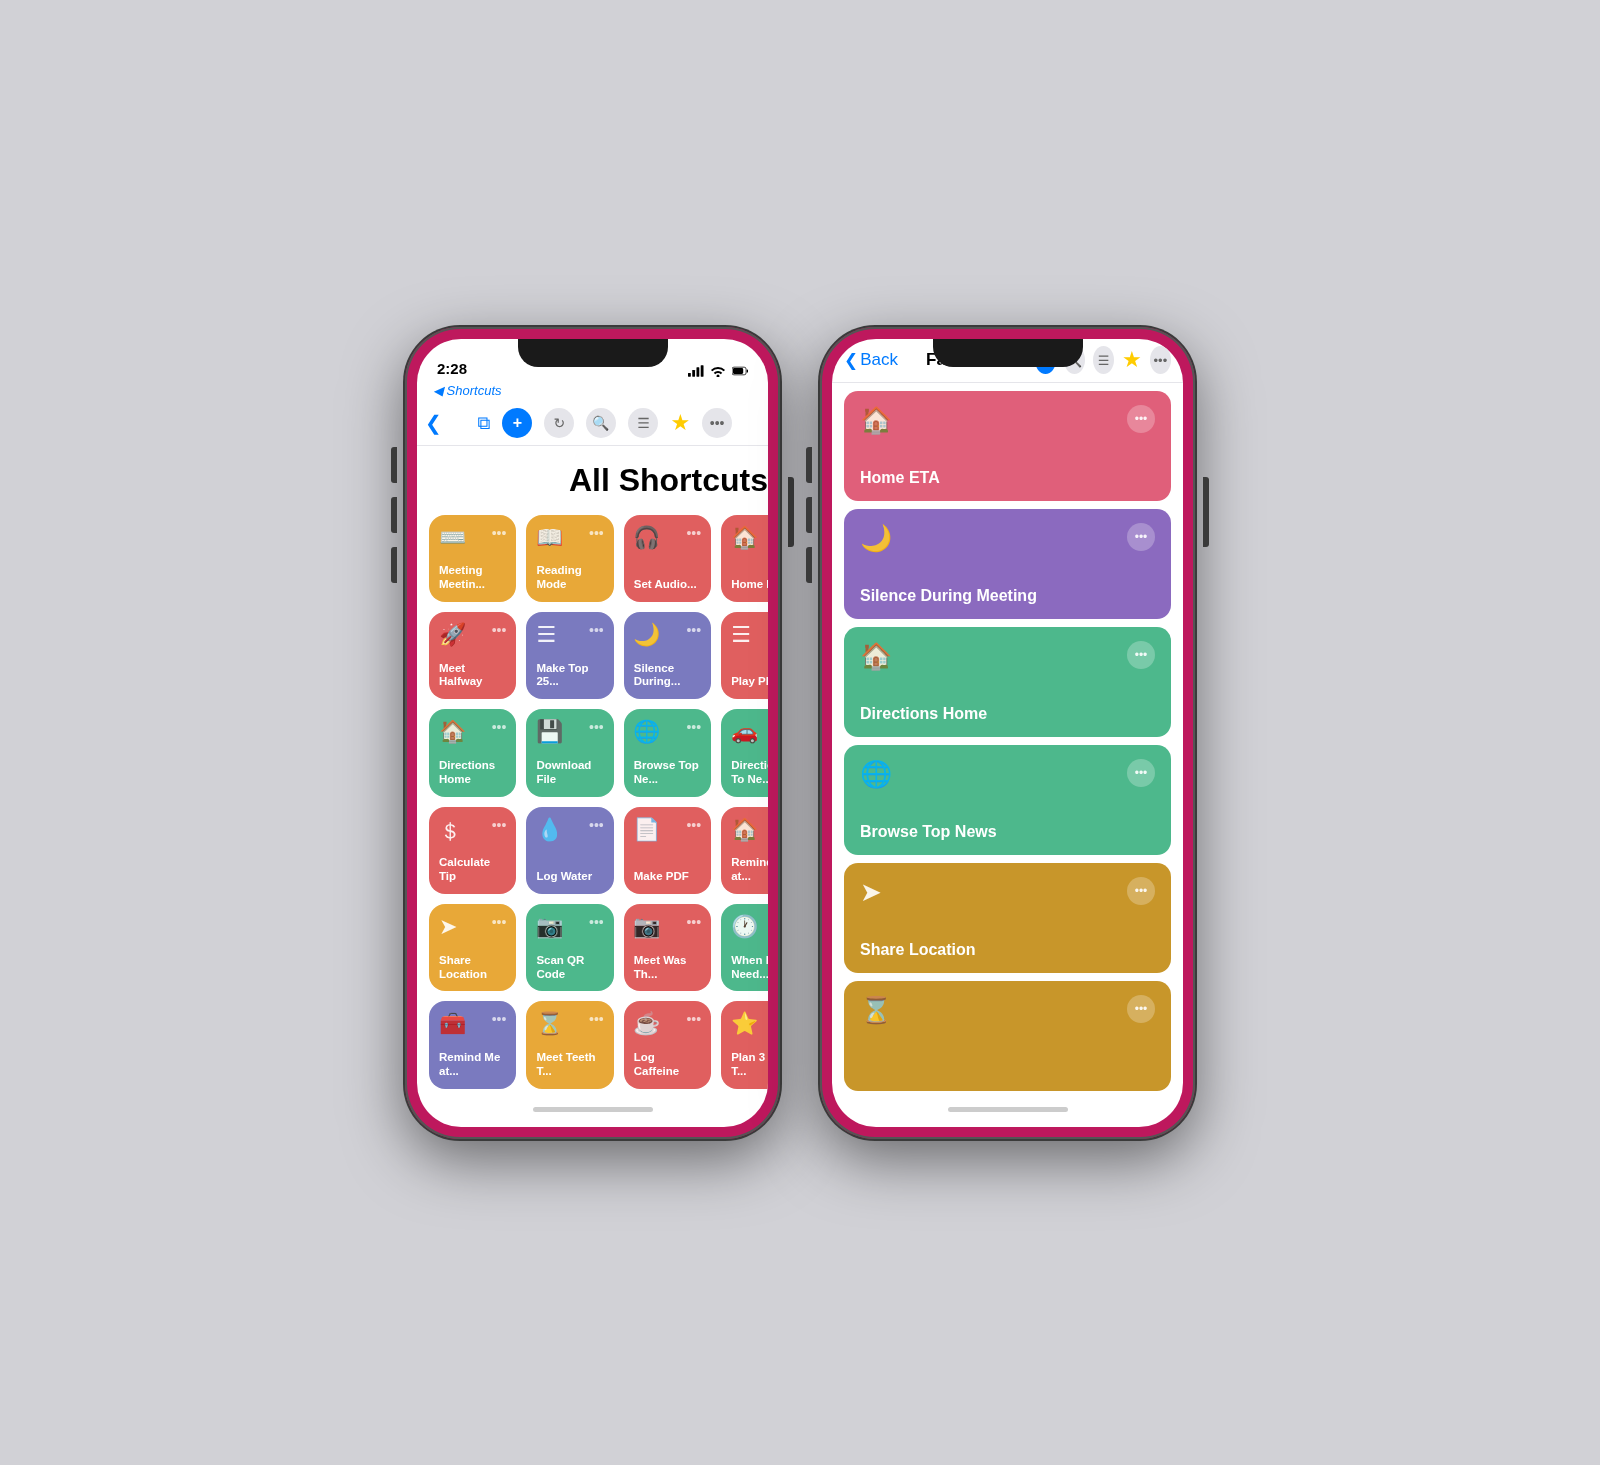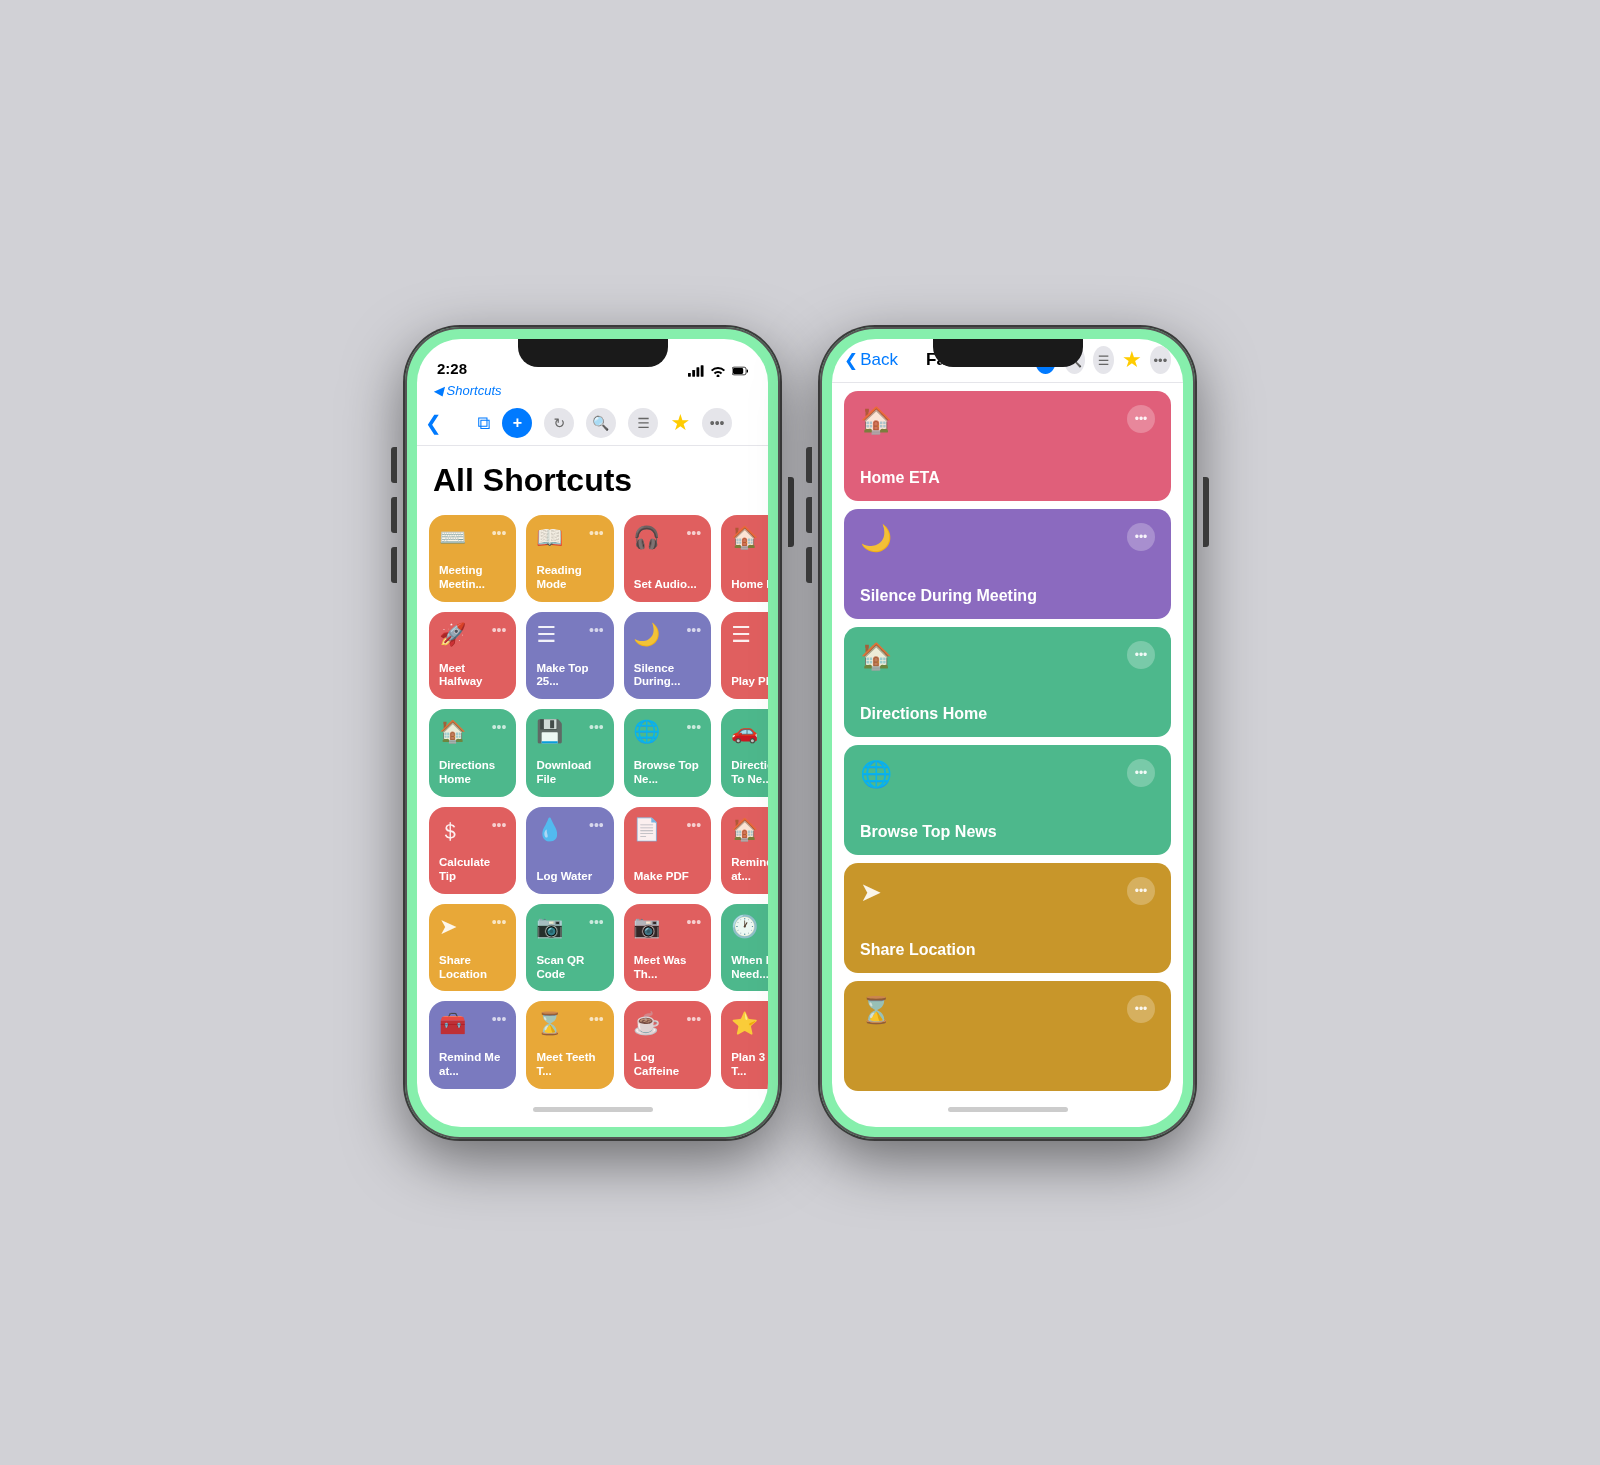--- a/index.html
+++ b/index.html
@@ -14,21 +14,21 @@
     }
     .phones-container {
       display: flex;
       gap: 40px;
       align-items: center;
     }
     
     .phone {
       width: 375px;
       height: 812px;
-      background: #86efac;
+      background: #be185d;
       border-radius: 55px;
       padding: 12px;
       box-shadow: 0 0 0 2px #3a3a3a, 0 20px 60px rgba(0,0,0,0.5), inset 0 0 0 2px #555;
       position: relative;
     }
     .phone-inner {
       width: 100%;
       height: 100%;
       background: #fff;
       border-radius: 44px;
@@ -102,21 +102,22 @@
     }
     .nav-icon-btn.blue { background: #007aff; color: white; }
     .nav-icon-btn.gray { background: #e5e5ea; color: #666; }
     
     .screen-content {
       flex: 1;
       overflow-y: auto;
       padding: 0;
     }
     .shortcuts-header {
-      padding: 16px 16px 8px;
+      padding: 16px 0 8px;
+      text-align: right;
     }
     .shortcuts-title {
       font-size: 32px;
       font-weight: 800;
       color: #000;
     }
     .shortcuts-grid {
       display: grid;
       grid-template-columns: repeat(4, 1fr);
       gap: 10px;

